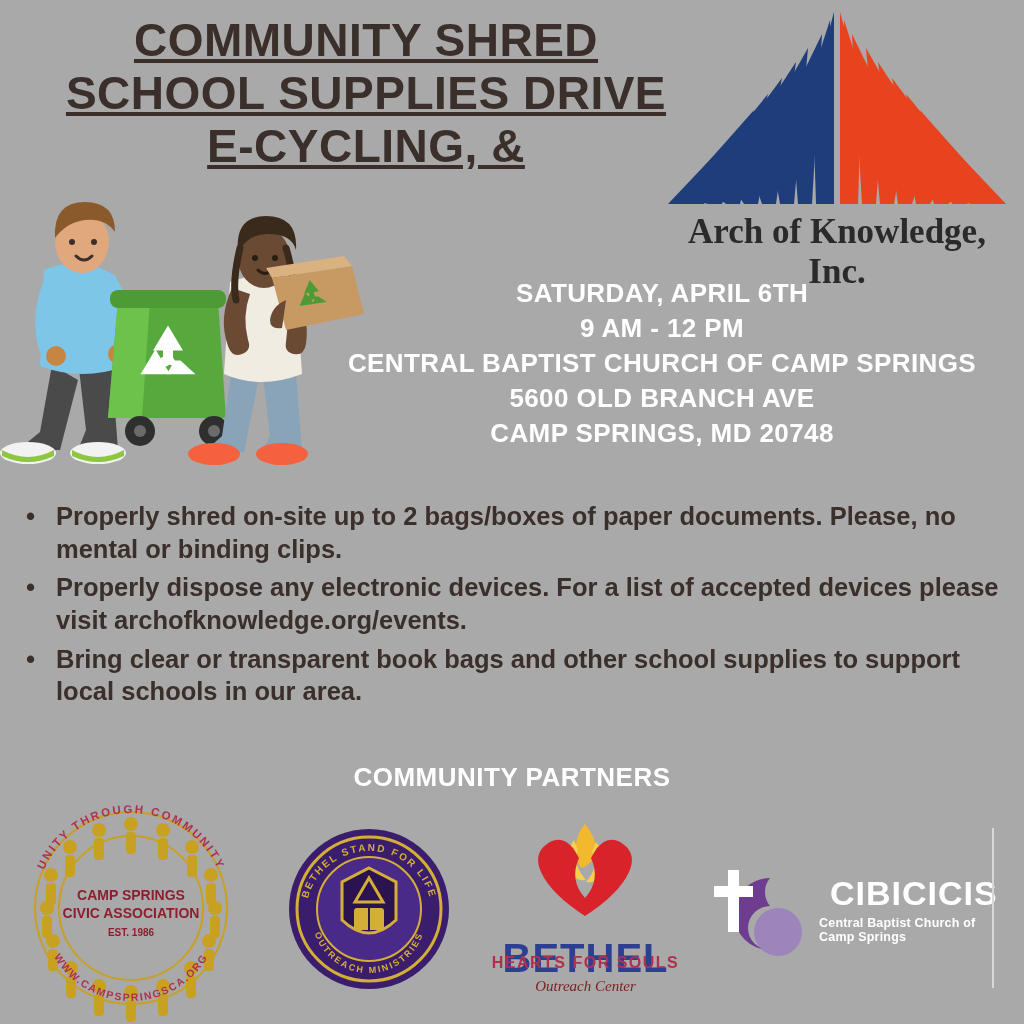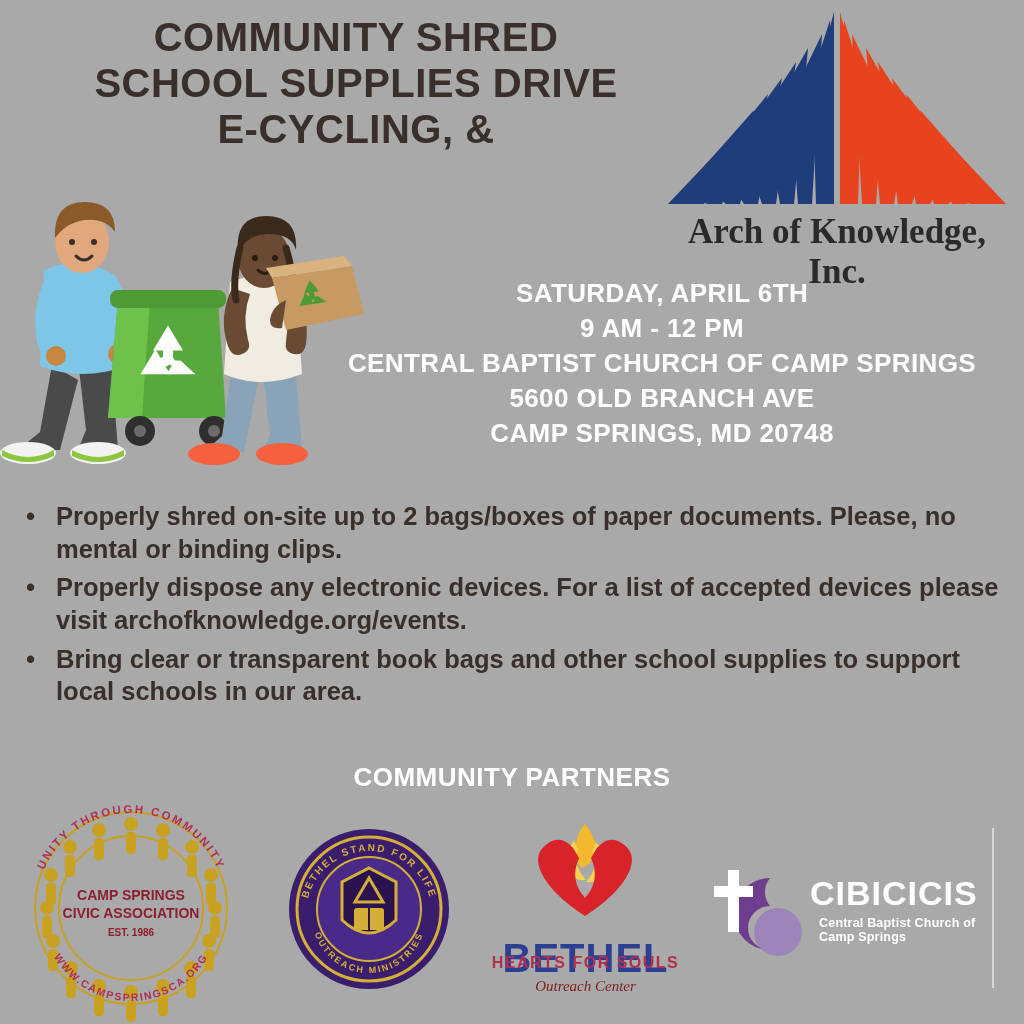--- a/index.html
+++ b/index.html
@@ -17,29 +17,30 @@
   .poster {
     position: relative;
     width: 1024px;
     height: 1024px;
     background: #a9a9a9;
   }
 
   
   .title-block {
     position: absolute;
-    left: 6px;
+    left: 16px;
     top: 14px;
     width: 700px;
     text-align: center;
     color: #3a2f2a;
     font-weight: bold;
-    font-size: 40px;
+    font-size: 46px;
     line-height: 1.15;
     letter-spacing: 0.5px;
+    text-decoration: underline;
   }
   .title-line { display: block; }
 
   
   .logo-wrap {
     position: absolute;
     right: 12px;
     top: 4px;
     width: 350px;
     height: 250px;
@@ -167,21 +168,21 @@
     width: 215px;
     text-align: center;
     font-size: 15px;
     font-style: italic;
     color: #7f1d1d;
     font-family: "Liberation Serif", serif;
   }
 
   .cbccs-word {
     position: absolute;
-    left: 104px; top: 14px;
+    left: 124px; top: 14px;
     font-size: 34px;
     font-weight: bold;
     color: #ffffff;
     letter-spacing: 1px;
   }
   .cbccs-sub {
     position: absolute;
     left: 113px; top: 56px;
     font-size: 12.5px;
     font-weight: bold;

